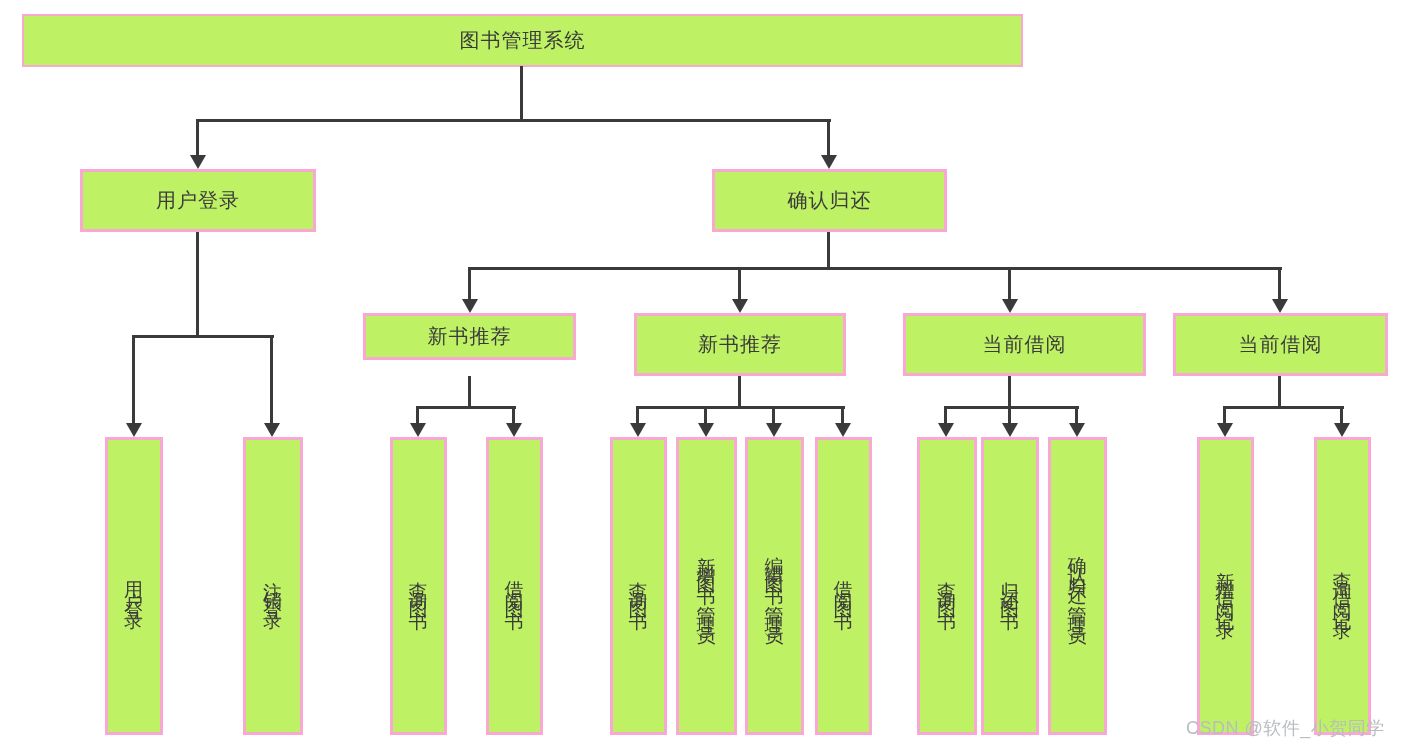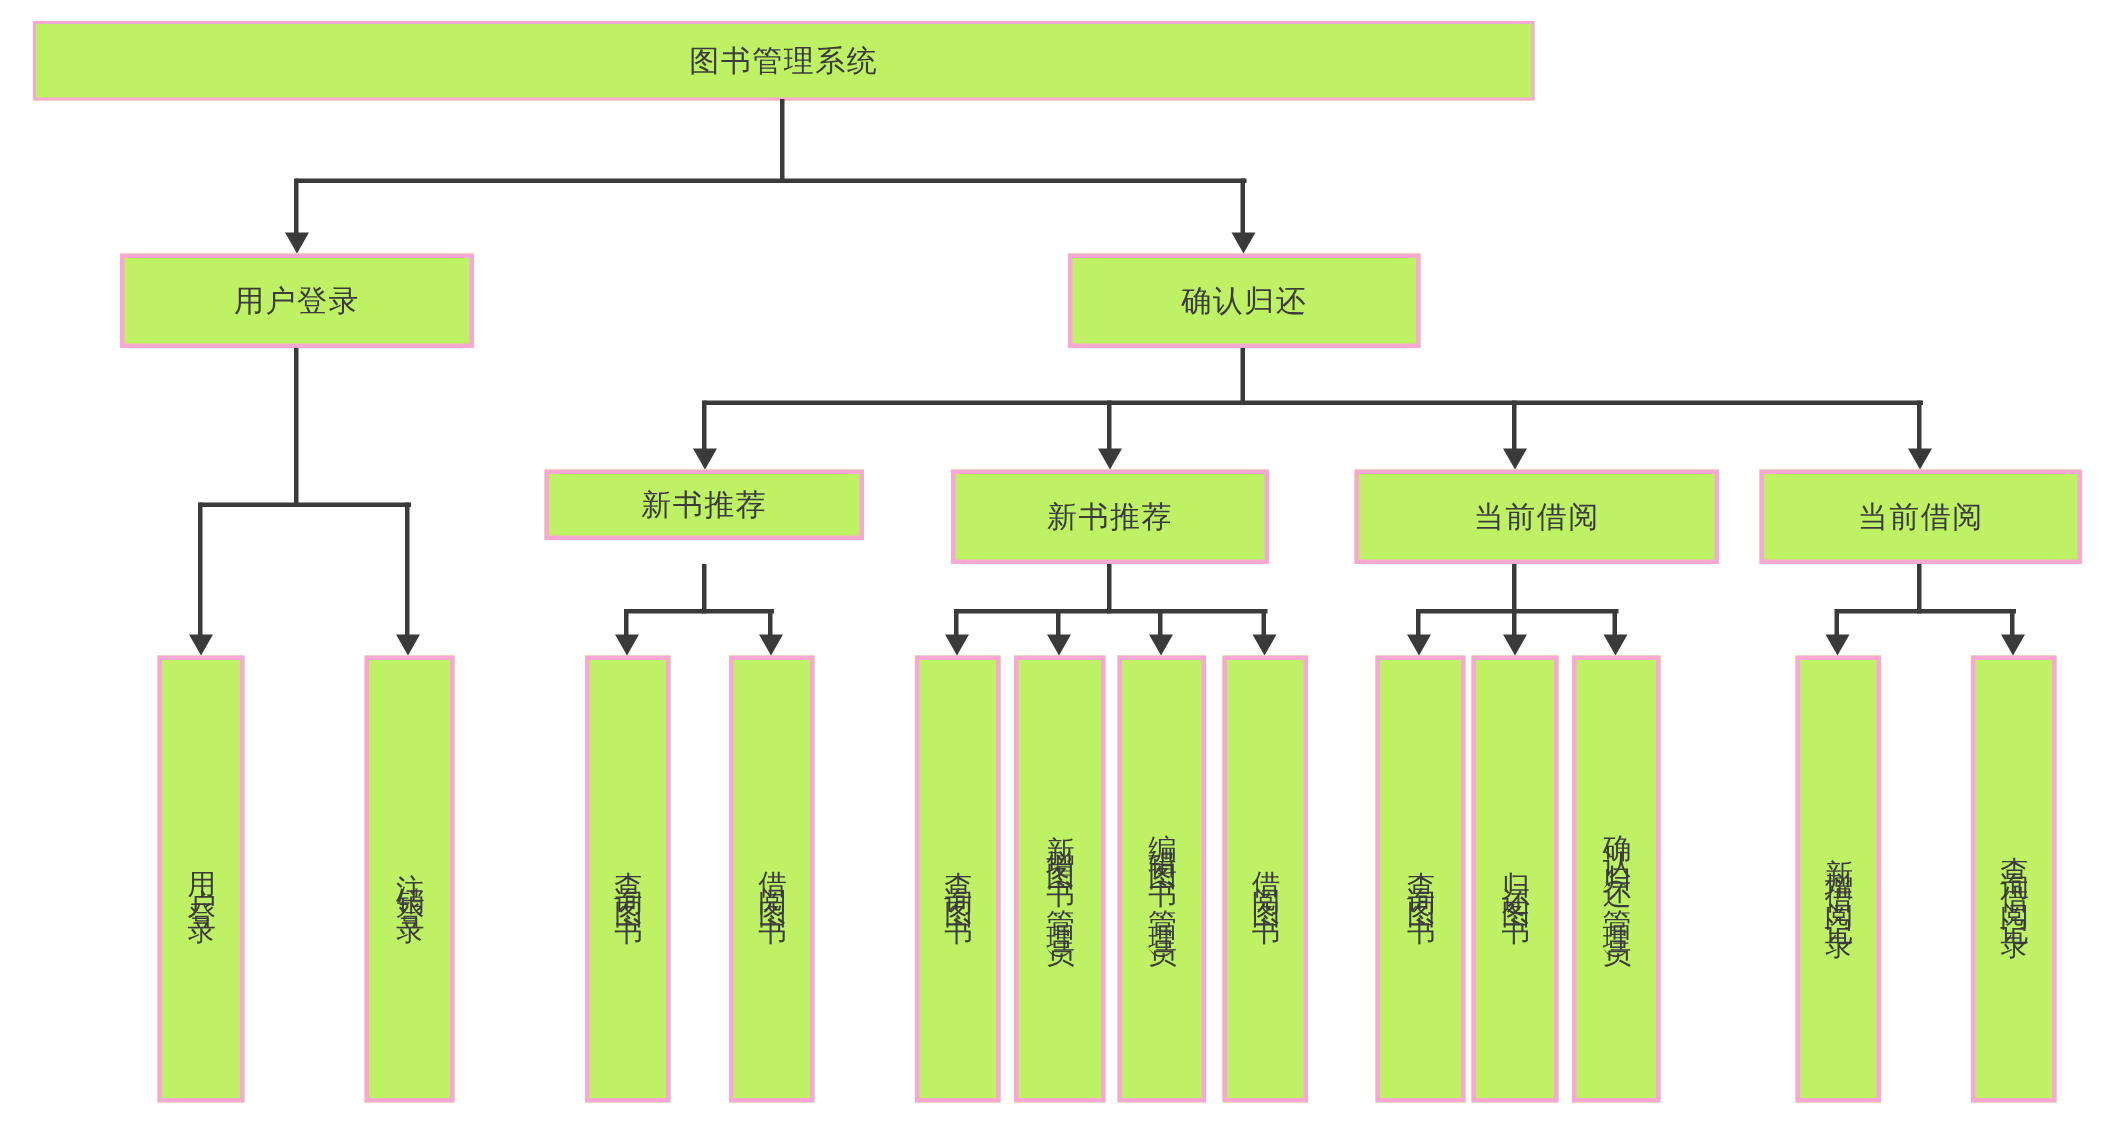--- a/index.html
+++ b/index.html
@@ -154,14 +154,15 @@
     <span class="vtext">确认归还（管理员）</span>
   </div>
 
   <div class="box" style="left:1197px;top:437px;width:57px;height:298px">
     <span class="vtext">新增借阅记录</span>
   </div>
   <div class="box" style="left:1314px;top:437px;width:57px;height:298px">
     <span class="vtext">查询借阅记录</span>
   </div>
 
+  <div class="watermark">CSDN @软件_小贺同学</div>
 
 </div>
 
 </body></html>

